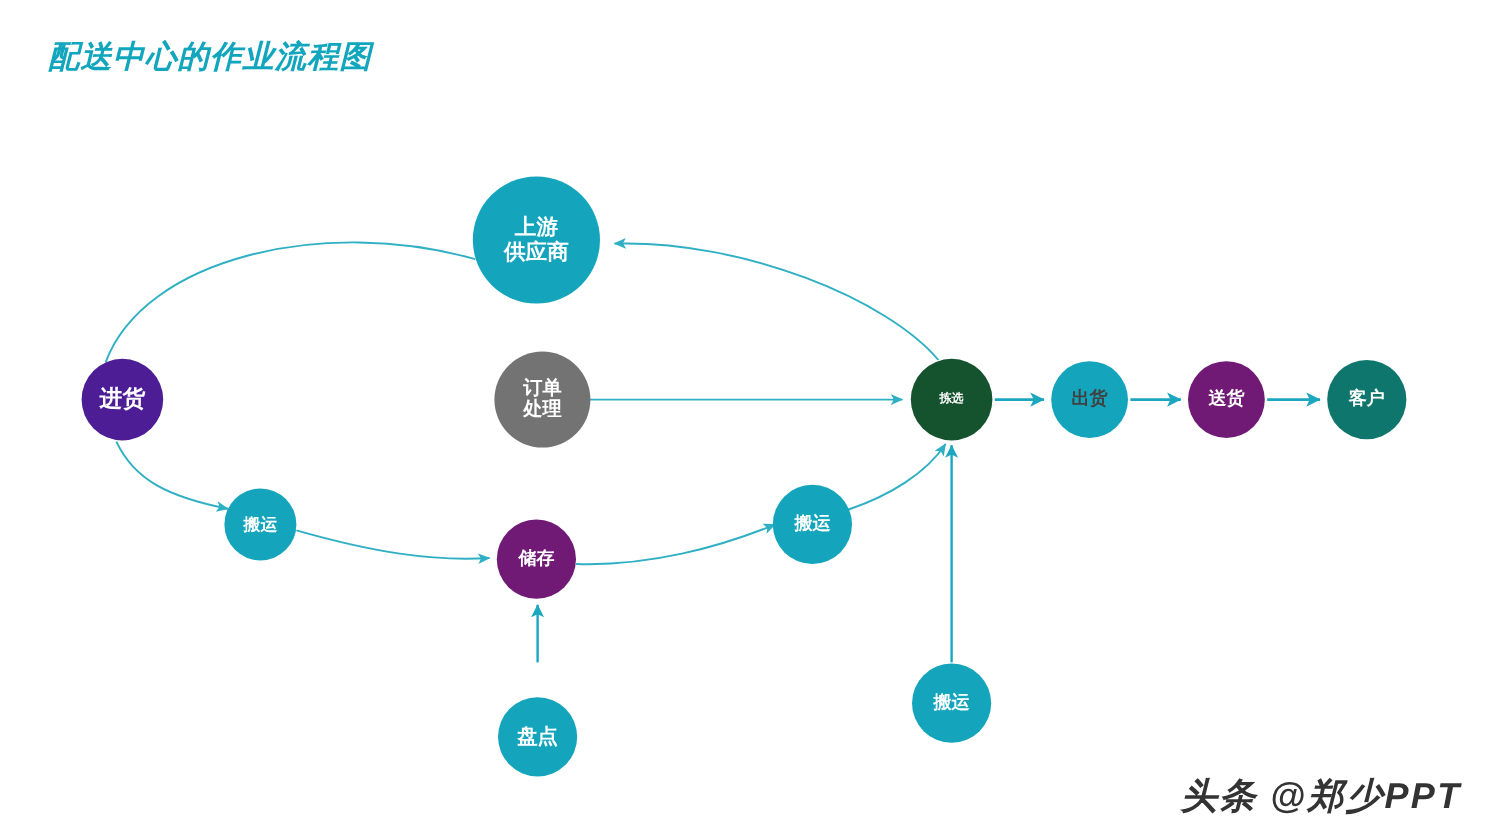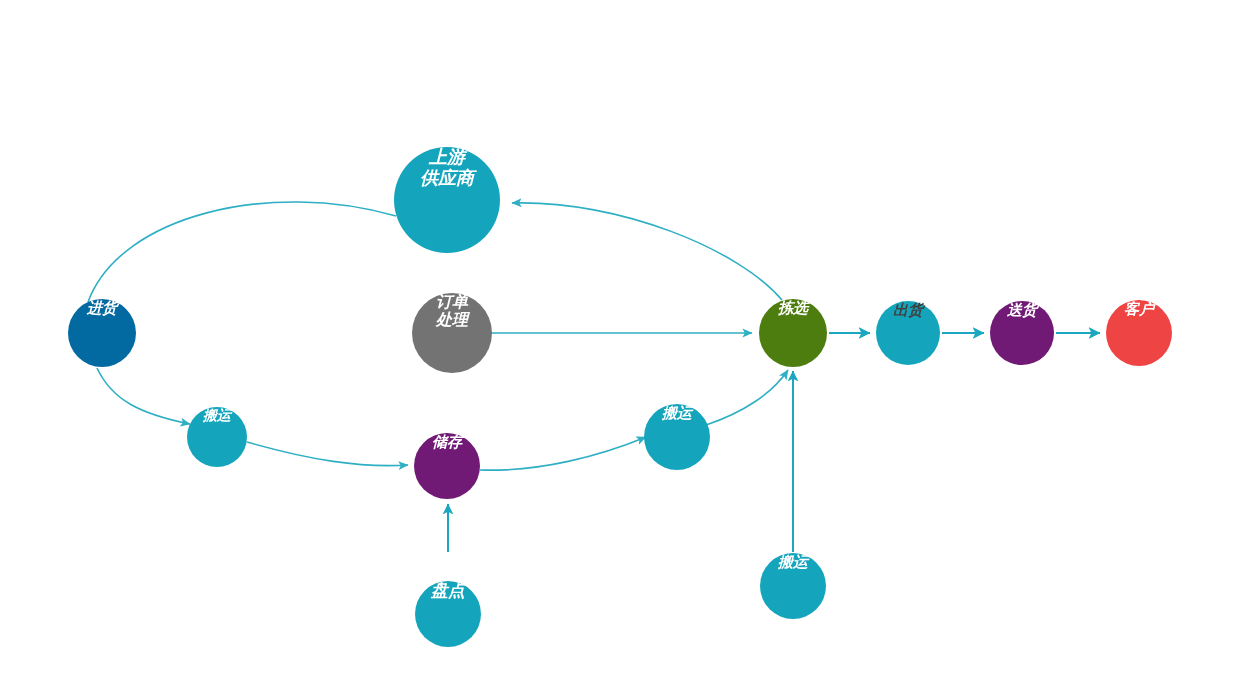--- a/index.html
+++ b/index.html
@@ -36,25 +36,25 @@
     position: absolute;
     left: 0; top: 0;
     width: 1240px;
     height: 698px;
   }
   .node {
     position: absolute;
     border-radius: 50%;
     background: #14A5BC;
     display: flex;
+    align-items: center;
     justify-content: center;
     text-align: center;
     color: #ffffff;
     font-weight: bold;
-    font-style: italic;
     line-height: 1.15;
     box-sizing: border-box;
     user-select: none;
   }
   .node .label {
     display: block;
     white-space: pre-line;
   }
   #watermark {
     position: absolute;
@@ -67,20 +67,21 @@
     white-space: nowrap;
     font-style: italic;
     opacity: 0.92;
   }
 </style>
 </head>
 <body>
 
 <div id="slide">
 
+  <div id="title">配送中心的作业流程图</div>
 
   <svg id="canvas" viewBox="0 0 1240 698" xmlns="http://www.w3.org/2000/svg">
     <defs>
       <marker id="arrowhead" markerWidth="7" markerHeight="7" refX="6" refY="3.2" orient="auto" markerUnits="strokeWidth">
         <path d="M0,0.4 L6.4,3.2 L0,6 L1.5,3.2 Z" fill="#2FAFC4"></path>
       </marker>
       <marker id="arrowheadThick" markerWidth="6" markerHeight="6" refX="5.2" refY="3" orient="auto" markerUnits="strokeWidth">
         <path d="M0,0.3 L5.4,3 L0,5.7 L1.3,3 Z" fill="#1AA7BF"></path>
       </marker>
     </defs>
@@ -111,49 +112,50 @@
 
       <path d="M 793,552 L 793,371" stroke-width="2" stroke="#1AA7BF" marker-end="url(#arrowheadThick)"></path>
     </g>
   </svg>
 
   <div id="node-layer">
       <div class="node" style="left: 394px; top: 147px; width: 106px; height: 106px; background: rgb(20, 165, 188); color: rgb(255, 255, 255); font-size: 18px;">
         <span class="label">上游
 供应商</span>
       </div>
-      <div class="node" style="left: 68px; top: 299px; width: 68px; height: 68px; background: #0369a1; color: rgb(255, 255, 255); font-size: 15px;">
+      <div class="node" style="left: 68px; top: 299px; width: 68px; height: 68px; background: #4c1d95; color: rgb(255, 255, 255); font-size: 19px;">
         <span class="label">进货</span>
       </div>
       <div class="node" style="left: 412px; top: 293px; width: 80px; height: 80px; background: #737373; color: rgb(255, 255, 255); font-size: 16px;">
         <span class="label">订单
 处理</span>
       </div>
-      <div class="node" style="left: 759px; top: 299px; width: 68px; height: 68px; background: #4d7c0f; color: rgb(255, 255, 255); font-size: 15px;">
+      <div class="node" style="left: 759px; top: 299px; width: 68px; height: 68px; background: #14532d; color: rgb(255, 255, 255); font-size: 10px;">
         <span class="label">拣选</span>
       </div>
       <div class="node" style="left: 876px; top: 301px; width: 64px; height: 64px; background: rgb(20, 165, 188); color: #404040; font-size: 15px;">
         <span class="label">出货</span>
       </div>
       <div class="node" style="left: 990px; top: 301px; width: 64px; height: 64px; background: #701a75; color: rgb(255, 255, 255); font-size: 15px;">
         <span class="label">送货</span>
       </div>
-      <div class="node" style="left: 1106px; top: 300px; width: 66px; height: 66px; background: #ef4444; color: rgb(255, 255, 255); font-size: 15px;">
+      <div class="node" style="left: 1106px; top: 300px; width: 66px; height: 66px; background: #0f766e; color: rgb(255, 255, 255); font-size: 15px;">
         <span class="label">客户</span>
       </div>
       <div class="node" style="left: 187px; top: 407px; width: 60px; height: 60px; background: rgb(20, 165, 188); color: rgb(255, 255, 255); font-size: 14px;">
         <span class="label">搬运</span>
       </div>
       <div class="node" style="left: 414px; top: 433px; width: 66px; height: 66px; background: #701a75; color: rgb(255, 255, 255); font-size: 15px;">
         <span class="label">储存</span>
       </div>
       <div class="node" style="left: 644px; top: 404px; width: 66px; height: 66px; background: rgb(20, 165, 188); color: rgb(255, 255, 255); font-size: 15px;">
         <span class="label">搬运</span>
       </div>
       <div class="node" style="left: 415px; top: 581px; width: 66px; height: 66px; background: rgb(20, 165, 188); color: rgb(255, 255, 255); font-size: 17px;">
         <span class="label">盘点</span>
       </div>
       <div class="node" style="left: 760px; top: 553px; width: 66px; height: 66px; background: rgb(20, 165, 188); color: rgb(255, 255, 255); font-size: 15px;">
         <span class="label">搬运</span>
       </div>
     </div>
 
+  <div id="watermark">头条 @郑少PPT</div>
 </div>
 
 </body></html>

